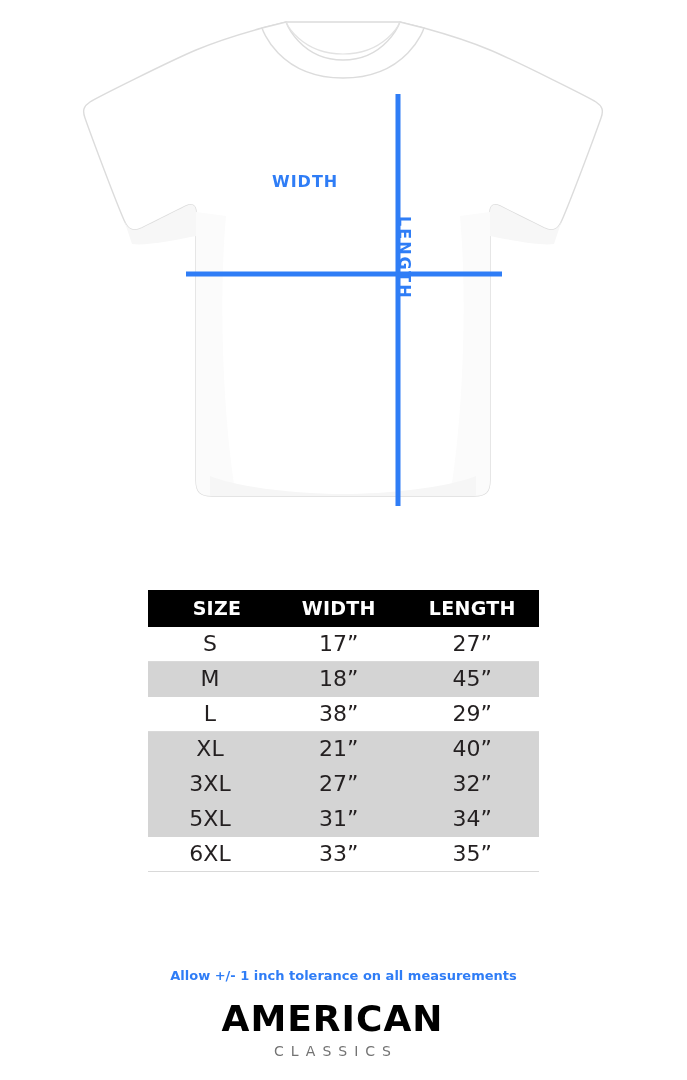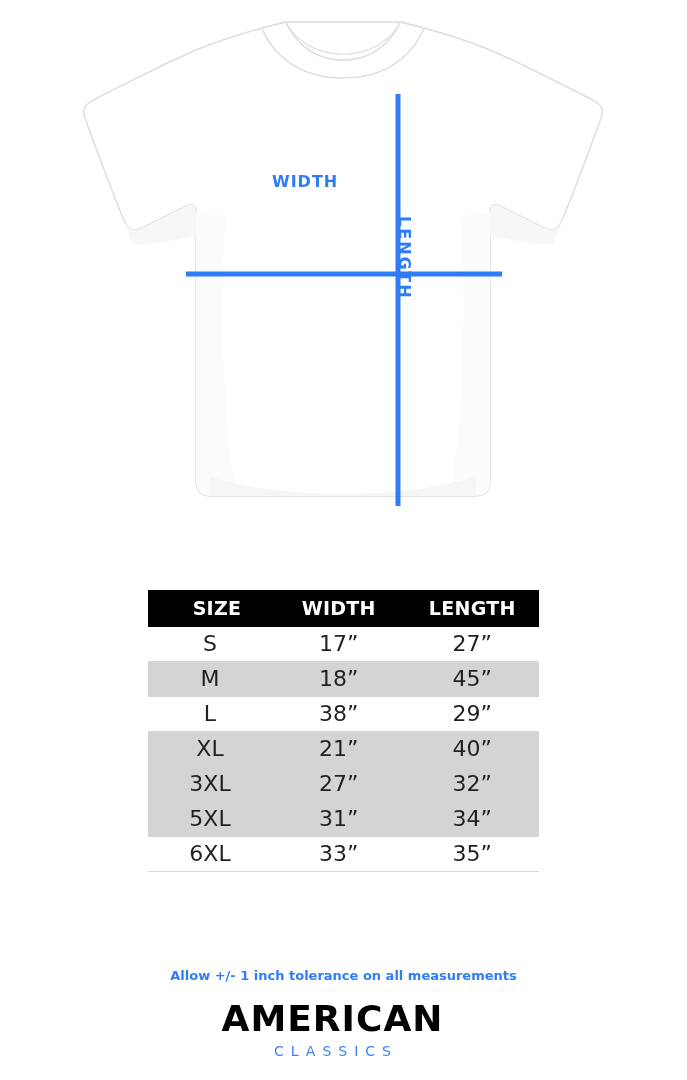--- a/index.html
+++ b/index.html
@@ -133,21 +133,21 @@
     font-size: 36px;
     font-weight: bold;
     letter-spacing: 1px;
     color: #000000;
     font-family: "DejaVu Sans", sans-serif;
     line-height: 1;
   }
   .brand-sub {
     font-size: 14px;
     letter-spacing: 7px;
-    color: #3b82f6;
+    color: #737373;
     font-family: "DejaVu Sans", sans-serif;
     margin-top: 6px;
     padding-left: 7px;
   }
 </style>
 </head>
 <body>
 
 <div class="page">
 

